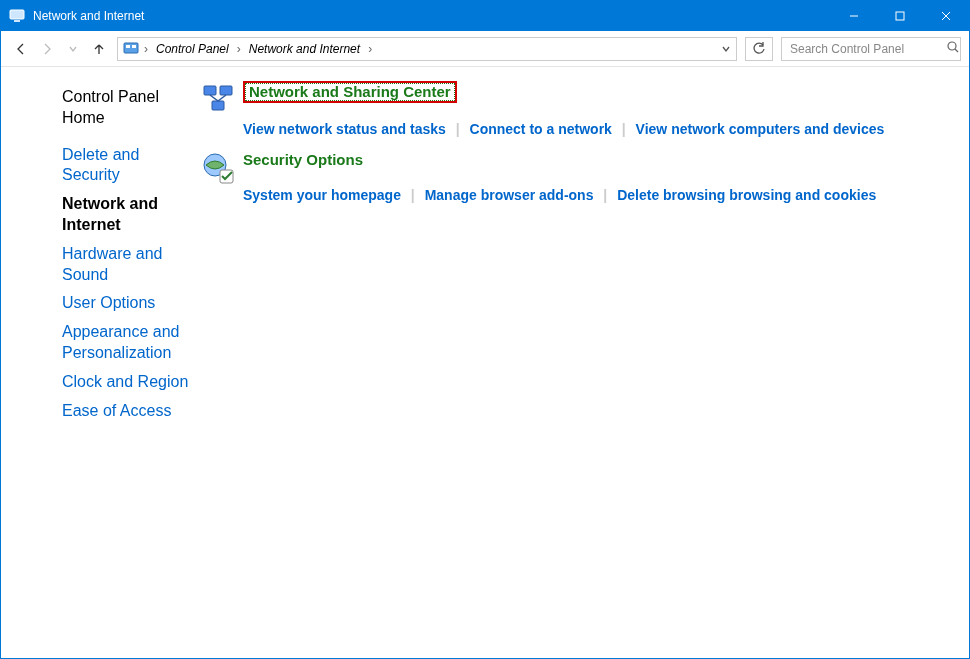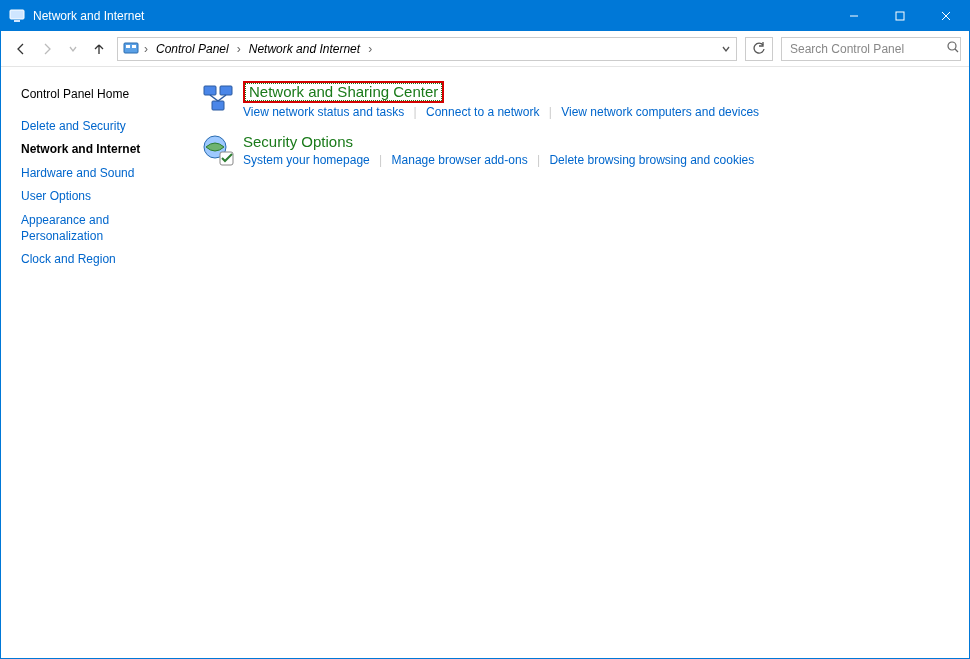--- a/index.html
+++ b/index.html
@@ -91,54 +91,56 @@
     height: calc(100% - 30px - 36px);
   }
   .sidebar {
     width: 190px;
     padding: 16px 0 0 20px;
   }
   .sidebar .item {
     color:#0066cc;
     padding:4px 0;
     cursor:default;
-    font-size:12px;
+    font-size:16px;
     line-height:1.3;
+    margin-left:41px;
   }
   .sidebar .item.home { color:#000; margin-bottom:8px;}
   .sidebar .item.active { color:#000; font-weight:bold;}
   .main {
     flex:1;
     padding: 14px 10px;
   }
   .category {
     display:flex;
     margin-bottom: 14px;
+    font-weight: bold;
   }
   .category .cicon {
     width: 34px; height:34px;
     margin-right:8px;
     display:flex;align-items:center;justify-content:center;
   }
   .category .ctext .heading {
     color: #1a7a1a;
     font-size: 15px;
     line-height:1.2;
     cursor:default;
   }
   .category .ctext .heading.boxed {
     border:2px solid #d30000;
     outline:1px dotted #1a7a1a;
     outline-offset:-3px;
     padding:0 4px;
     display:inline-block;
   }
   .category .links {
-    margin-top:2px;
-    font-size:12px;
+    margin-top:18px;
+    font-size:14px;
   }
   .category .links .lk {
     color:#0066cc;
     cursor:default;
   }
   .category .links .divider {
     color:#ccc;
     padding:0 6px;
   }
 </style>
@@ -235,20 +237,21 @@
 
 <div class="body">
   <div class="sidebar">
     <div class="item home">Control Panel Home</div>
     <div class="item">Delete and Security</div>
     <div class="item active">Network and Internet</div>
     <div class="item">Hardware and Sound</div>
     <div class="item">User Options</div>
     <div class="item" style="max-width:130px">Appearance and Personalization</div>
     <div class="item">Clock and Region</div>
+    <div class="item">Ease of Access</div>
   </div>
 
   <div class="main">
 
     <div class="category">
       <div class="cicon">
         <svg width="34" height="34" viewBox="0 0 34 34">
           <rect x="3" y="5" width="12" height="9" rx="1" fill="#4a86e8" stroke="#2b5aa0"></rect>
           <rect x="19" y="5" width="12" height="9" rx="1" fill="#4a86e8" stroke="#2b5aa0"></rect>
           <rect x="11" y="20" width="12" height="9" rx="1" fill="#4a86e8" stroke="#2b5aa0"></rect>

